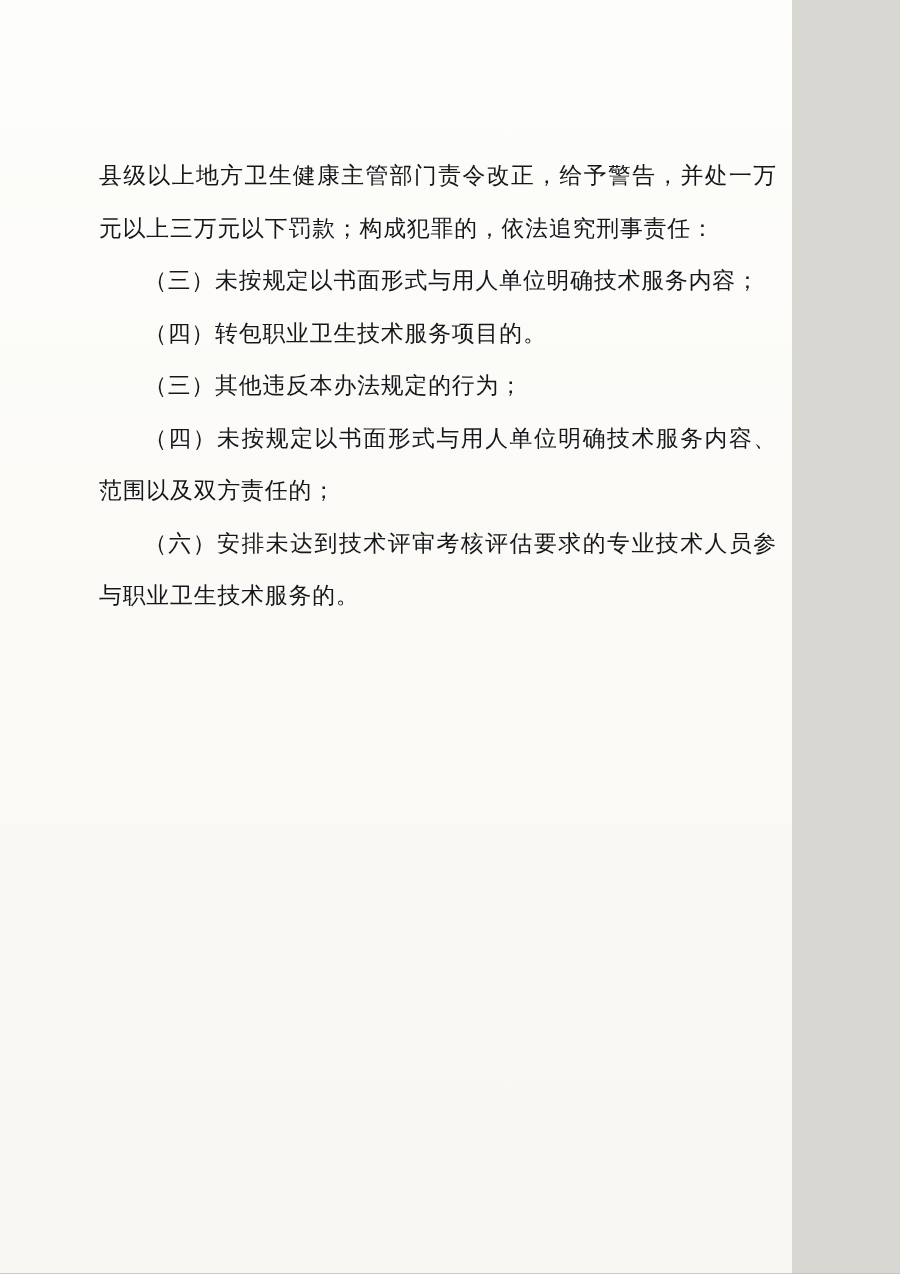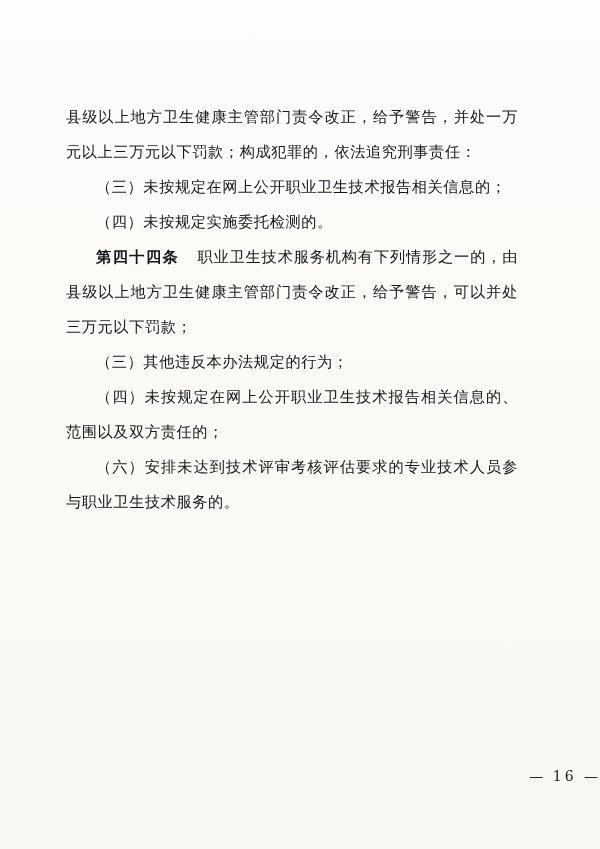--- a/index.html
+++ b/index.html
@@ -7,21 +7,21 @@
     padding: 0;
   }
   body {
     width: 600px;
     height: 849px;
     background: #d9d7d2;
     font-family: "DejaVu Serif", "Liberation Serif", serif;
   }
   .page {
     position: relative;
-    width: 600px;
+    width: 528px;
     height: 849px;
     background: #eab308;
     overflow: hidden;
   }
   
   .page::before {
     content: "";
     position: absolute;
     inset: 0;
     background: linear-gradient(180deg, #fdfdfb 0%, #fbfaf7 45%, #f8f7f3 100%);
@@ -75,31 +75,30 @@
 </head>
 <body>
 
 <div class="page">
   <div class="content">
 
     <p class="para">县级以上地方卫生健康主管部门责令改正，给予警告，并处一万元以上三万元以下罚款；构成犯罪的，依法追究刑事责任：</p>
 
 
 
-    <p class="para indent">（三）未按规定在网上公开职业卫生技术报告相关信息的；</p>
+    <p class="para indent">（三）未按规定以书面形式与用人单位明确技术服务内容；</p>
 
-    <p class="para indent">（四）未按规定实施委托检测的。</p>
+    <p class="para indent">（四）转包职业卫生技术服务项目的。</p>
 
-    <p class="para article"><span class="art-no">第四十四条</span><span class="art-gap"></span><span>职业卫生技术服务机构有下列情形之一的，由县级以上地方卫生健康主管部门责令改正，给予警告，可以并处三万元以下罚款；</span></p>
 
 
 
     <p class="para indent">（三）其他违反本办法规定的行为；</p>
 
-    <p class="para indent">（四）未按规定在网上公开职业卫生技术报告相关信息的、范围以及双方责任的；</p>
+    <p class="para indent">（四）未按规定以书面形式与用人单位明确技术服务内容、范围以及双方责任的；</p>
 
 
     <p class="para indent">（六）安排未达到技术评审考核评估要求的专业技术人员参与职业卫生技术服务的。</p>
 
   </div>
 
   <div class="footer">
     <span class="dash">—</span>
     <span>16</span>
     <span class="dash">—</span>

